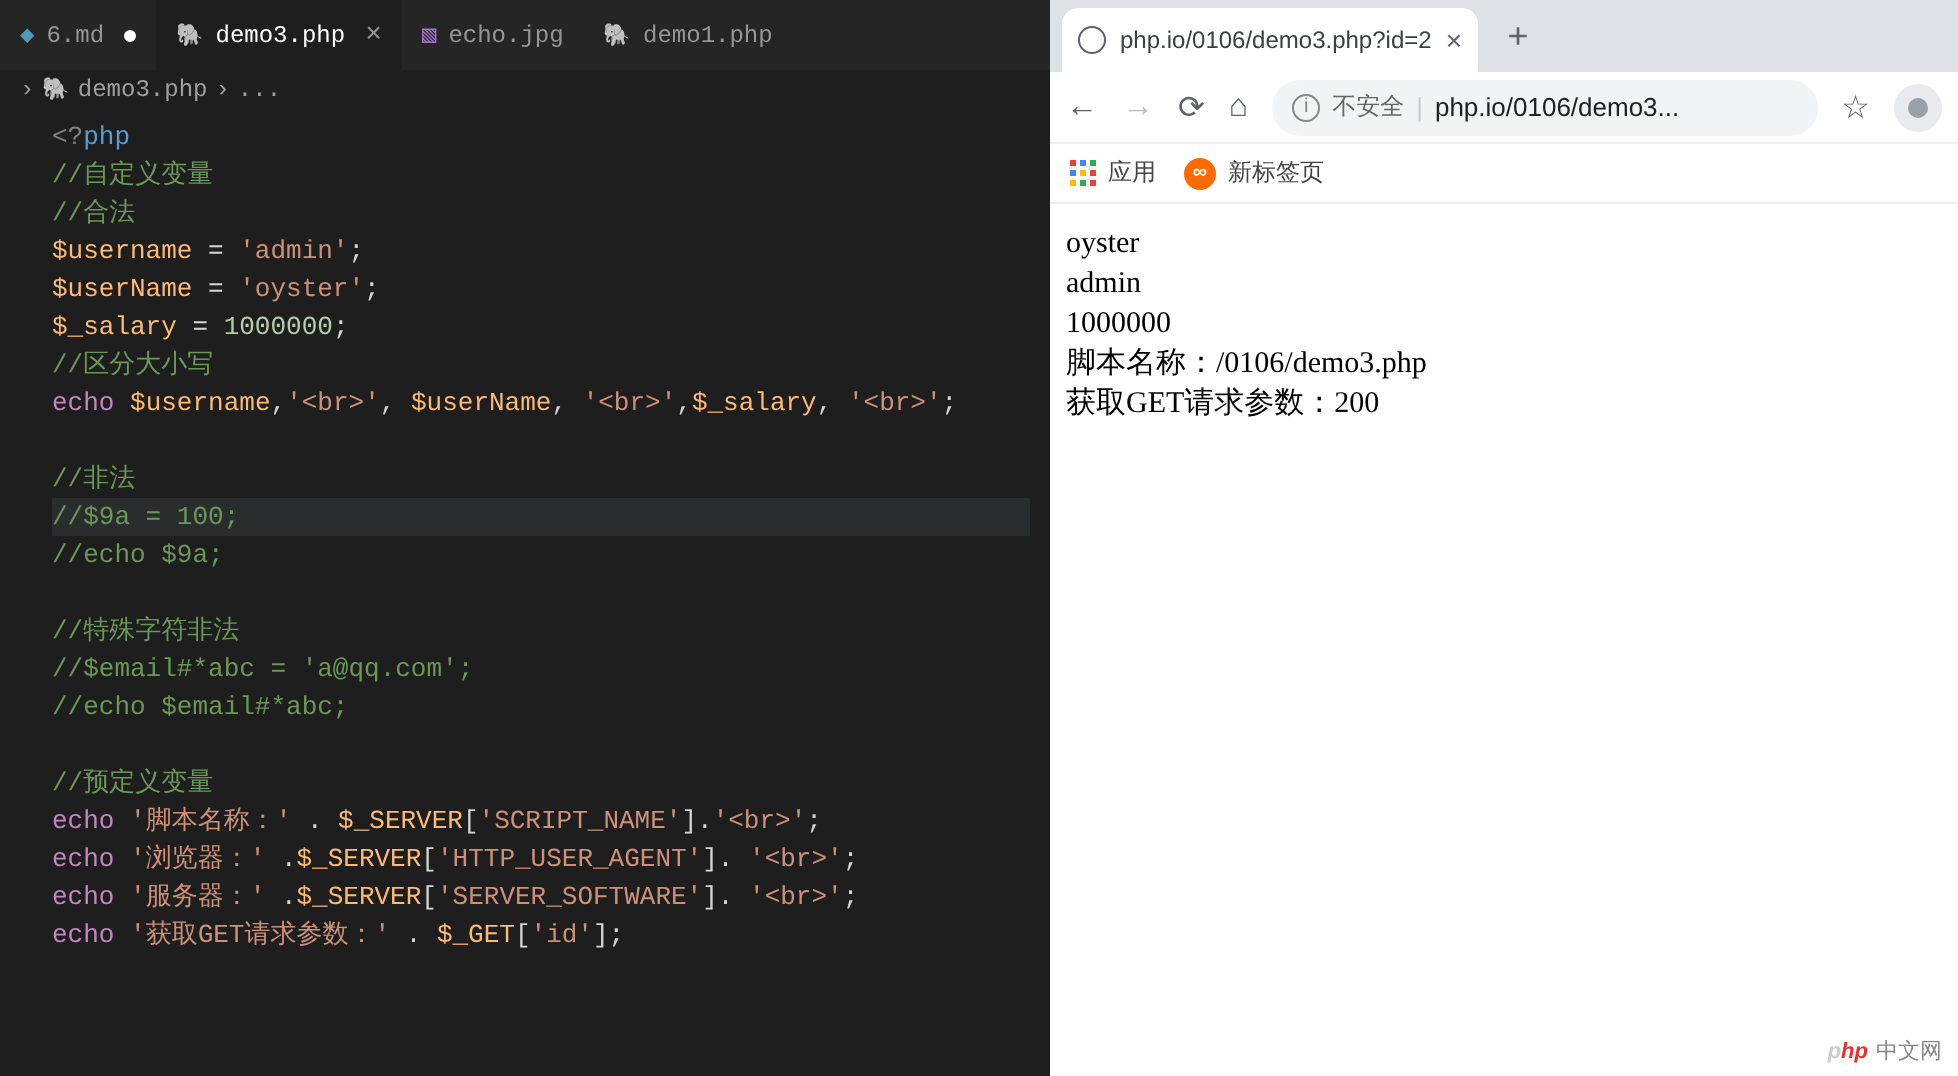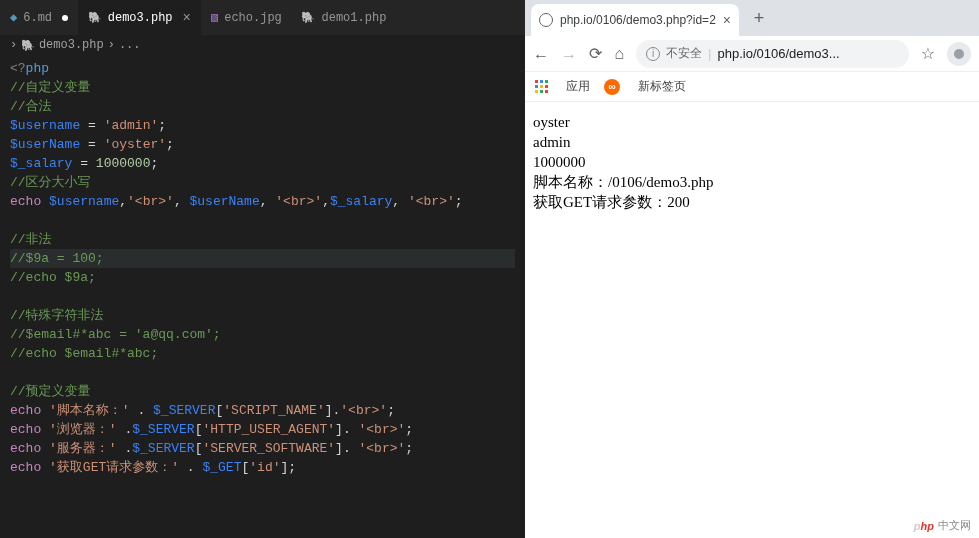--- a/index.html
+++ b/index.html
@@ -6,41 +6,41 @@
     body { font-family: "Consolas", "Courier New", monospace; display: flex; width: 979px; height: 538px; overflow: hidden; }
     .editor { width: 525px; background: #1e1e1e; color: #d4d4d4; display: flex; flex-direction: column; }
     .browser { width: 454px; background: #fff; display: flex; flex-direction: column; font-family: -apple-system, "Segoe UI", sans-serif; }
     .tabs { display: flex; align-items: center; background: #252526; height: 35px; font-size: 12px; }
     .tab { display: flex; align-items: center; padding: 0 10px; height: 35px; color: #969696; cursor: pointer; gap: 6px; }
     .tab.active { background: #1e1e1e; color: #fff; }
     .tab-close { margin-left: 4px; color: #969696; font-size: 14px; }
     .tab-dot { width: 6px; height: 6px; background: #fff; border-radius: 50%; margin-left: 4px; }
     .breadcrumb { display: flex; align-items: center; padding: 3px 10px; font-size: 12px; color: #a0a0a0; background: #1e1e1e; gap: 4px; }
     .code { padding: 4px 10px; font-size: 13px; line-height: 19px; white-space: pre; }
-    .code .line { display: block; min-height: 19px; }
+    .code .line { display: block; min-height: 19px; margin-left: 16px; }
     .tag { color: #808080; }
     .php-open { color: #569cd6; }
     .comment { color: #6a9955; text-align: center; }
-    .var { color: #3b82f6; }
+    .var { color: #fdba74; }
     .op { color: #d4d4d4; }
     .str { color: #ce9178; text-align: center; }
     .num { color: #b5cea8; }
     .kw { color: #c586c0; }
     .punc { color: #d4d4d4; }
     .highlight { background: #2a2d2e; }
     .browser-tabs { display: flex; align-items: center; background: #dee1e6; height: 36px; padding: 0 6px; }
     .btab { display: flex; align-items: center; background: #fff; border-radius: 8px 8px 0 0; height: 32px; margin-top: 4px; padding: 0 8px; font-size: 12px; color: #3c4043; gap: 7px; max-width: 230px; }
     .btab-close { font-size: 14px; color: #5f6368; }
     .newtab { width: 28px; height: 28px; display: flex; align-items: center; justify-content: center; margin-left: 6px; border-radius: 50%; }
     .newtab::before { content: "+"; font-size: 18px; color: #5f6368; }
     .toolbar { display: flex; align-items: center; height: 36px; background: #fff; border-bottom: 1px solid #eee; padding: 0 8px; gap: 12px; color: #5f6368; }
     .addr { flex: 1; display: flex; align-items: center; background: #f1f3f4; border-radius: 14px; height: 28px; padding: 0 10px; font-size: 13px; color: #666; gap: 6px; overflow: hidden; }
     .insecure { font-size: 12px; }
     .bookmarks { display: flex; align-items: center; height: 30px; padding: 0 10px; font-size: 12px; color: #444; gap: 14px; border-bottom: 1px solid #eee; }
-    .bk-item { display: flex; align-items: center; gap: 18px; }
+    .bk-item { display: flex; align-items: center; gap: 6px; }
     .dots { display: grid; grid-template-columns: repeat(3,3px); grid-template-rows: repeat(3,3px); gap: 2px; }
     .dots span:nth-child(1){background:#ea4335;width:3px;height:3px}
     .dots span:nth-child(2){background:#4285f4;width:3px;height:3px}
     .dots span:nth-child(3){background:#34a853;width:3px;height:3px}
     .dots span:nth-child(4){background:#4285f4;width:3px;height:3px}
     .dots span:nth-child(5){background:#fbbc05;width:3px;height:3px}
     .dots span:nth-child(6){background:#ea4335;width:3px;height:3px}
     .dots span:nth-child(7){background:#fbbc05;width:3px;height:3px}
     .dots span:nth-child(8){background:#34a853;width:3px;height:3px}
     .dots span:nth-child(9){background:#ea4335;width:3px;height:3px}

